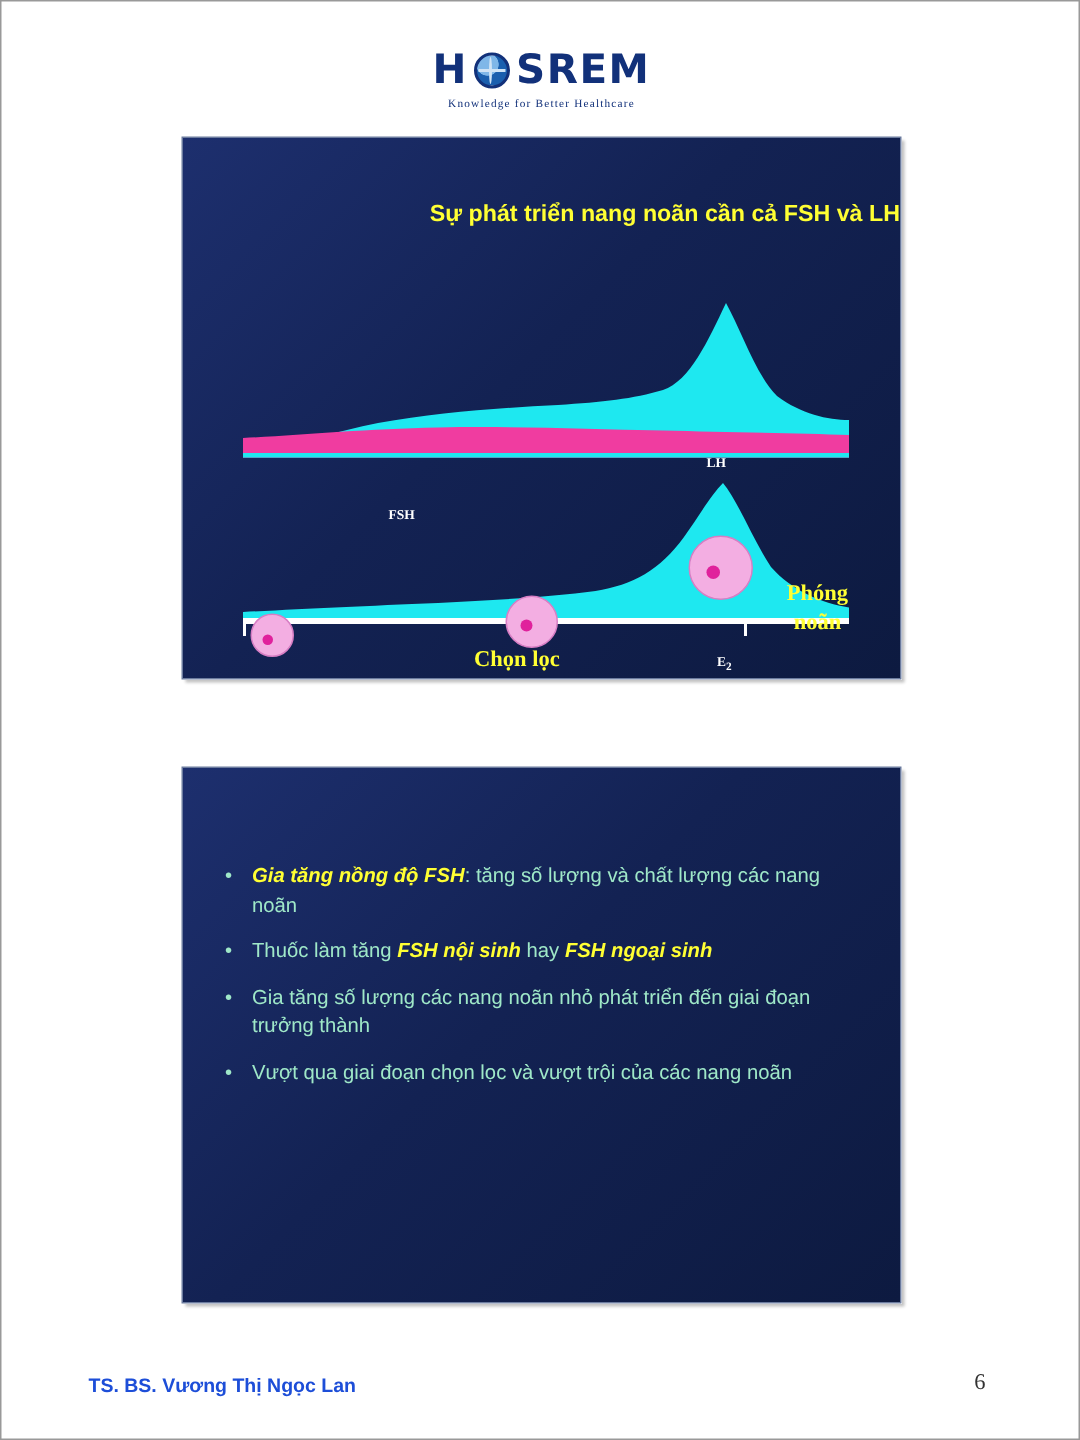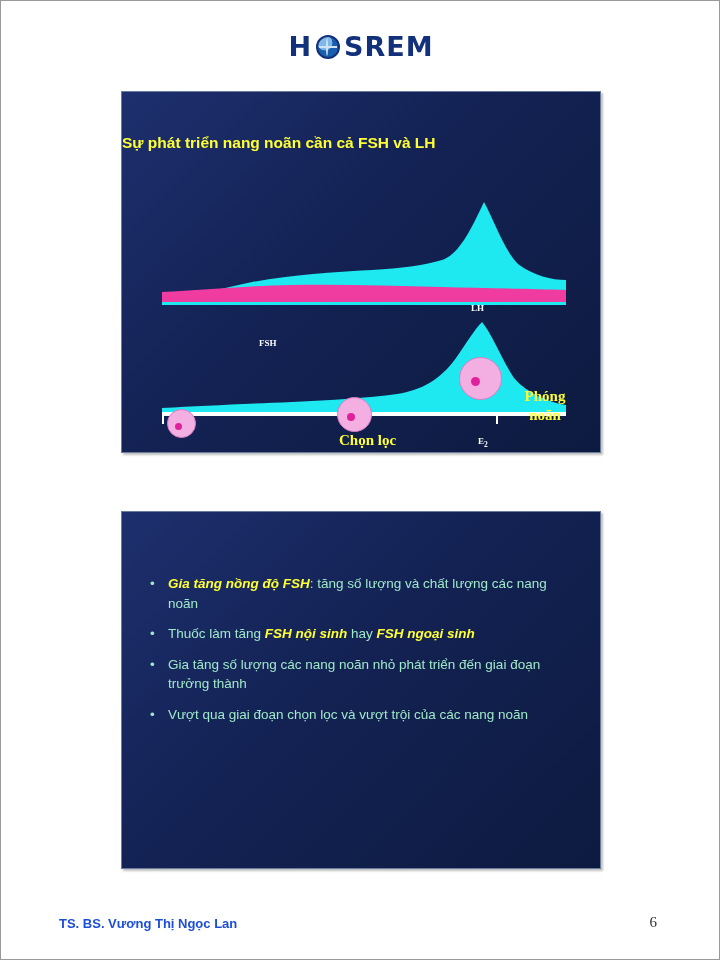--- a/index.html
+++ b/index.html
@@ -88,21 +88,21 @@
     width: 480px; height: 362px;
   }
   #slide-text {
     left: 120px; top: 510px;
     width: 480px; height: 358px;
   }
 
   .slide-title {
     position: absolute;
     left: 0; width: 100%;
-    text-align: left;
+    text-align: right;
     color: #ffff33;
     font-weight: bold;
   }
   #chart-title {
     top: 42px;
     font-size: 15.5px;
   }
   #text-title {
     top: 20px;
     font-size: 15px;
@@ -133,21 +133,21 @@
   .lbl-ngay  { left: 248px; top: 330px; font-size: 13px; }
 
   .lbl-yellow {
     position: absolute;
     color: #ffff33;
     font-family: "Liberation Serif", serif;
     font-weight: bold;
     font-size: 15px;
     line-height: 1.25;
   }
-  .lbl-chonloc { left: 217px; top: 259px; }
+  .lbl-chonloc { left: 194px; top: 259px; }
   .lbl-phongnoan { left: 392px; top: 215px; text-align: center; width: 62px; }
 
   .follicle {
     position: absolute;
     border-radius: 50%;
     background: #f3aee2;
     border: 1px solid #d77ec4;
     box-sizing: border-box;
   }
   .follicle .oocyte {
@@ -208,20 +208,21 @@
 <body>
 
 <div class="page">
 
   <div class="logo-wrap">
     <div class="logo-row">
       <span class="logo-text">H</span>
       <span class="logo-globe"></span>
       <span class="logo-text">SREM</span>
     </div>
+    <div class="logo-tag">Knowledge for Better Healthcare</div>
   </div>
 
   <div class="slide" id="slide-chart">
     <div class="slide-title" id="chart-title">Sự phát triển nang noãn cần cả FSH và LH</div>
 
     <div class="chart-area">
       <svg class="chart-svg" width="480" height="260" viewBox="0 0 480 260">
 
         <path d="M40,128 C70,126 100,116 130,110 C170,103 210,100 250,98
                  C280,96 300,94 320,88 C338,82 350,55 362,30

